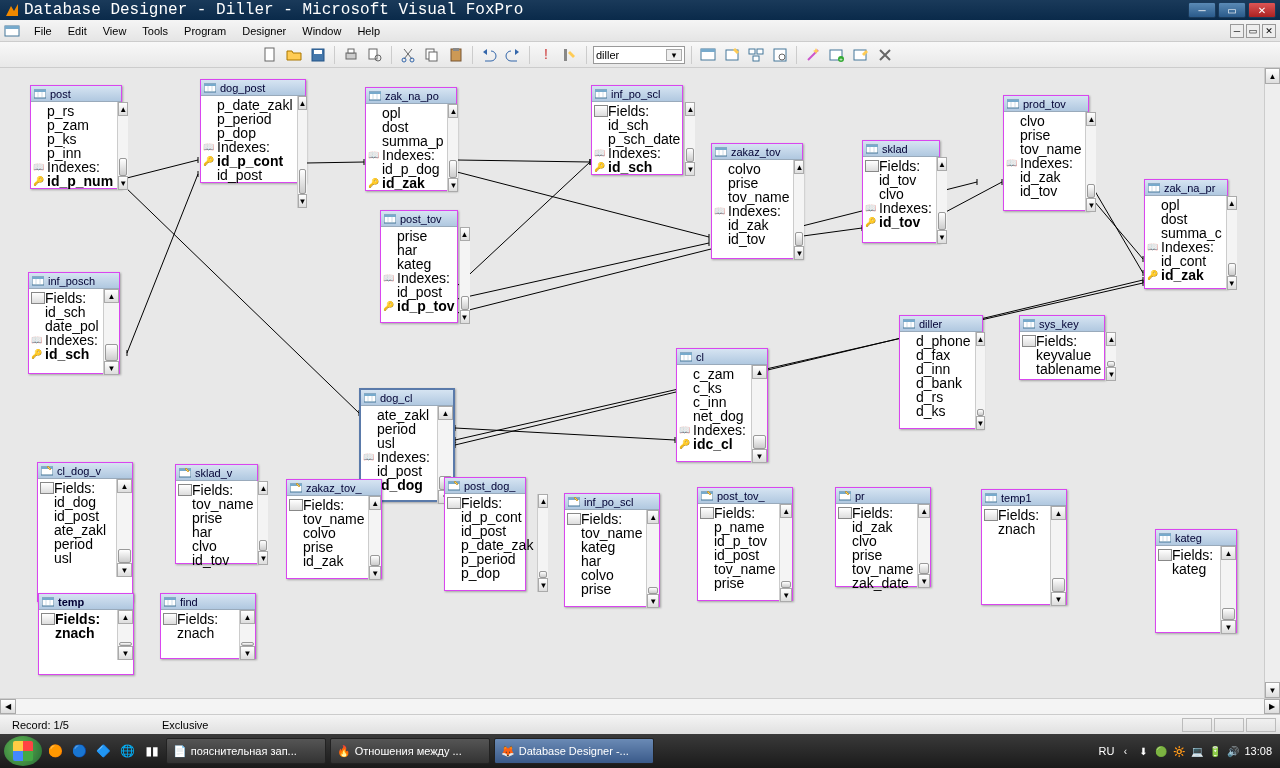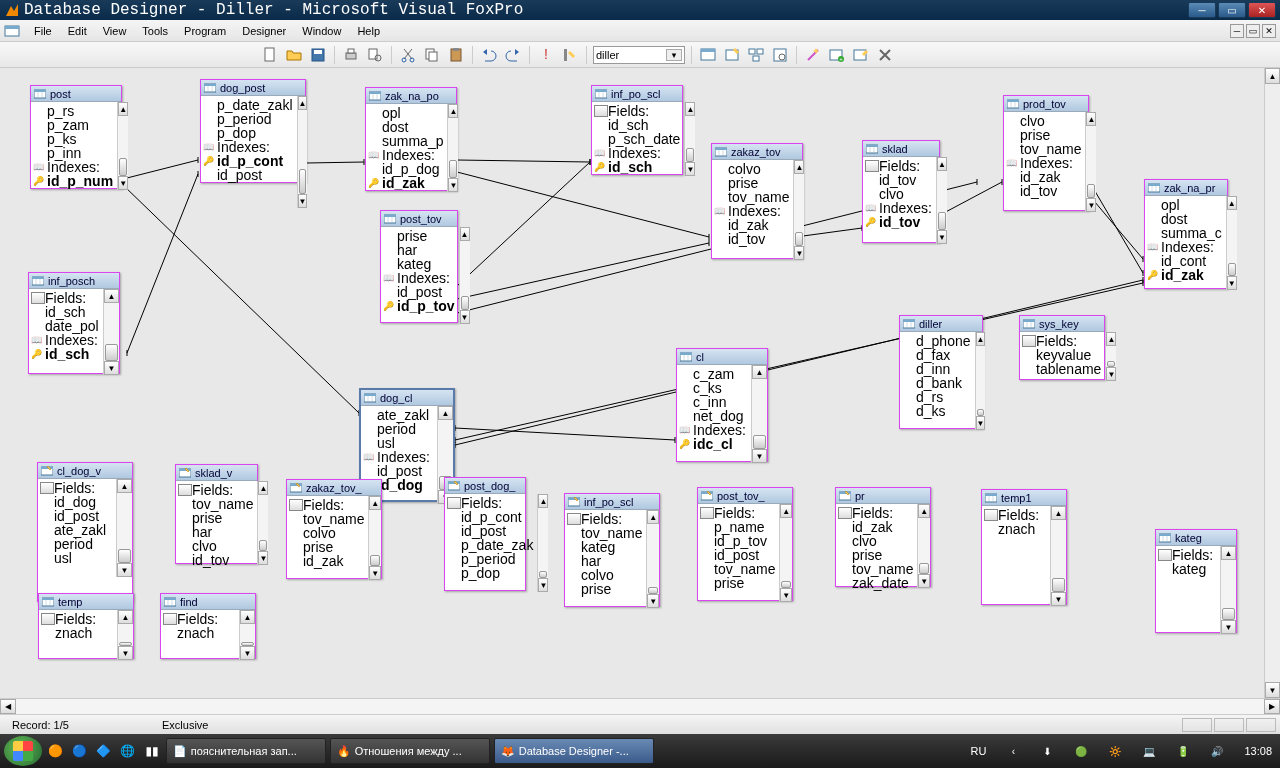--- a/index.html
+++ b/index.html
@@ -67,21 +67,21 @@
 .statusbar .right-boxes { margin-left: auto; display: flex; gap: 2px; }
 .statusbar .right-boxes span { width: 30px; height: 14px; border: 1px solid #bbb; }
 
 
 .taskbar { height: 34px; background: linear-gradient(#3a3a3a, #1a1a1a); display: flex; align-items: center; padding: 0 4px; gap: 4px; color: #fff; }
 .start-btn { width: 38px; height: 30px; background: radial-gradient(circle at 40% 40%, #6b5, #263); border-radius: 50%; display: flex; align-items: center; justify-content: center; position: relative; }
 .start-btn::before { content:''; width:20px; height:20px; background: conic-gradient(#f44 0 25%, #4a4 25% 50%, #48f 50% 75%, #fc4 75% 100%); border-radius:2px; }
 .ql-icon { width: 20px; height: 20px; display: flex; align-items: center; justify-content: center; font-size: 12px; }
 .task-btn { height: 26px; min-width: 160px; background: linear-gradient(#555,#333); border: 1px solid #222; border-radius: 2px; display: flex; align-items: center; padding: 0 6px; gap: 4px; font-size: 11px; cursor: pointer; }
 .task-btn.active { background: linear-gradient(#6a8ab5,#3a5a8a); }
-.tray { margin-left: auto; display: flex; align-items: center; gap: 20px; padding: 0 4px; font-size: 11px; }
+.tray { margin-left: auto; display: flex; align-items: center; gap: 4px; padding: 0 4px; font-size: 11px; }
 .tray .ticn { width: 14px; height: 14px; display: flex; align-items: center; justify-content: center; font-size: 10px; }
 
 
 svg.ic { width: 16px; height: 16px; }
 svg.ic12 { width: 12px; height: 10px; }
 </style>
 </head>
 <body>
 
 <div class="titlebar">
@@ -965,21 +965,21 @@
           </div>
           <div class="tbox-scroll">
             <div class="arr">▲</div>
             <div class="track">
               <div class="thumb" style="top: 80%; height: 20%;"></div>
             </div>
             <div class="arr">▼</div>
           </div>
         </div>
       </div>
-      <div class="tbox" style="left: 38px; top: 525px; width: 96px; height: 66px;">
+      <div class="tbox" style="left: 38px; top: 525px; width: 96px; height: 82px; font-weight: bold;">
         <div class="tbox-title">
           <span class="ticon">
             <svg class="ic12" viewBox="0 0 12 10">
               <rect x="0" y="1" width="12" height="8" fill="#fff" stroke="#479"></rect>
               <rect x="0" y="1" width="12" height="2" fill="#7ac"></rect>
               <line x1="4" y1="3" x2="4" y2="9" stroke="#9bc" stroke-width="0.5"></line>
               <line x1="8" y1="3" x2="8" y2="9" stroke="#9bc" stroke-width="0.5"></line>
             </svg>
           </span>
           <span>temp</span>

